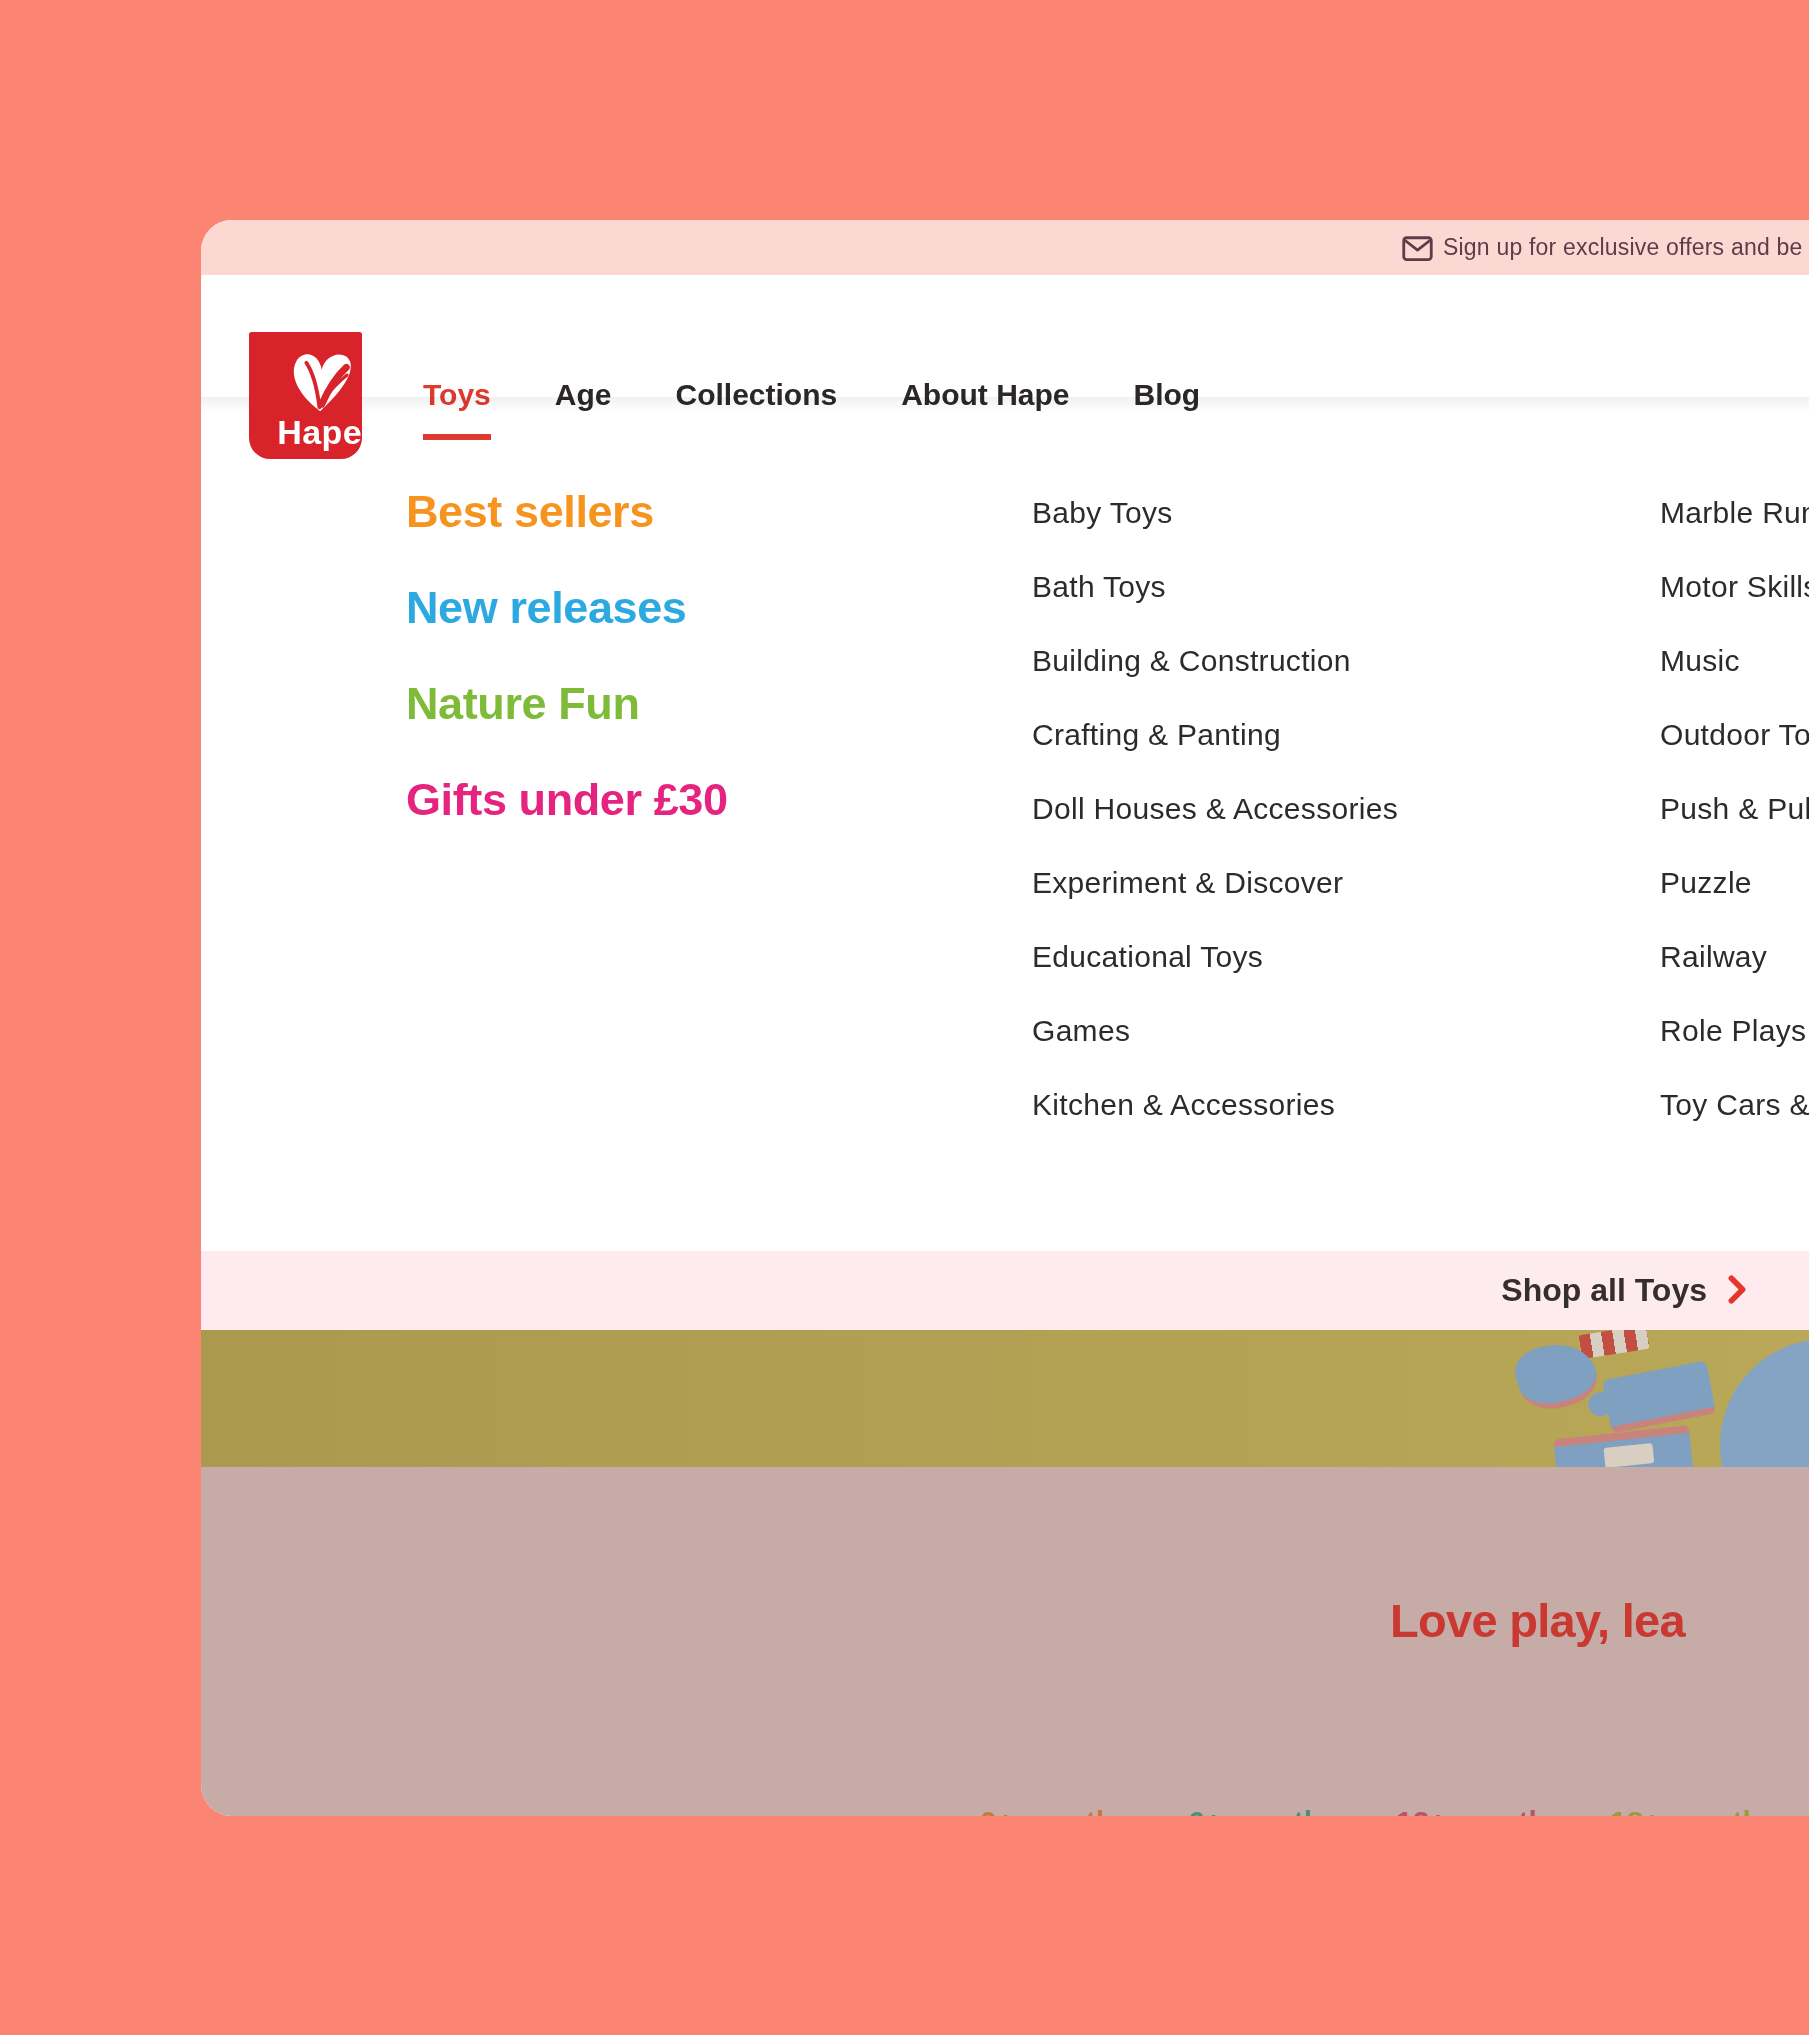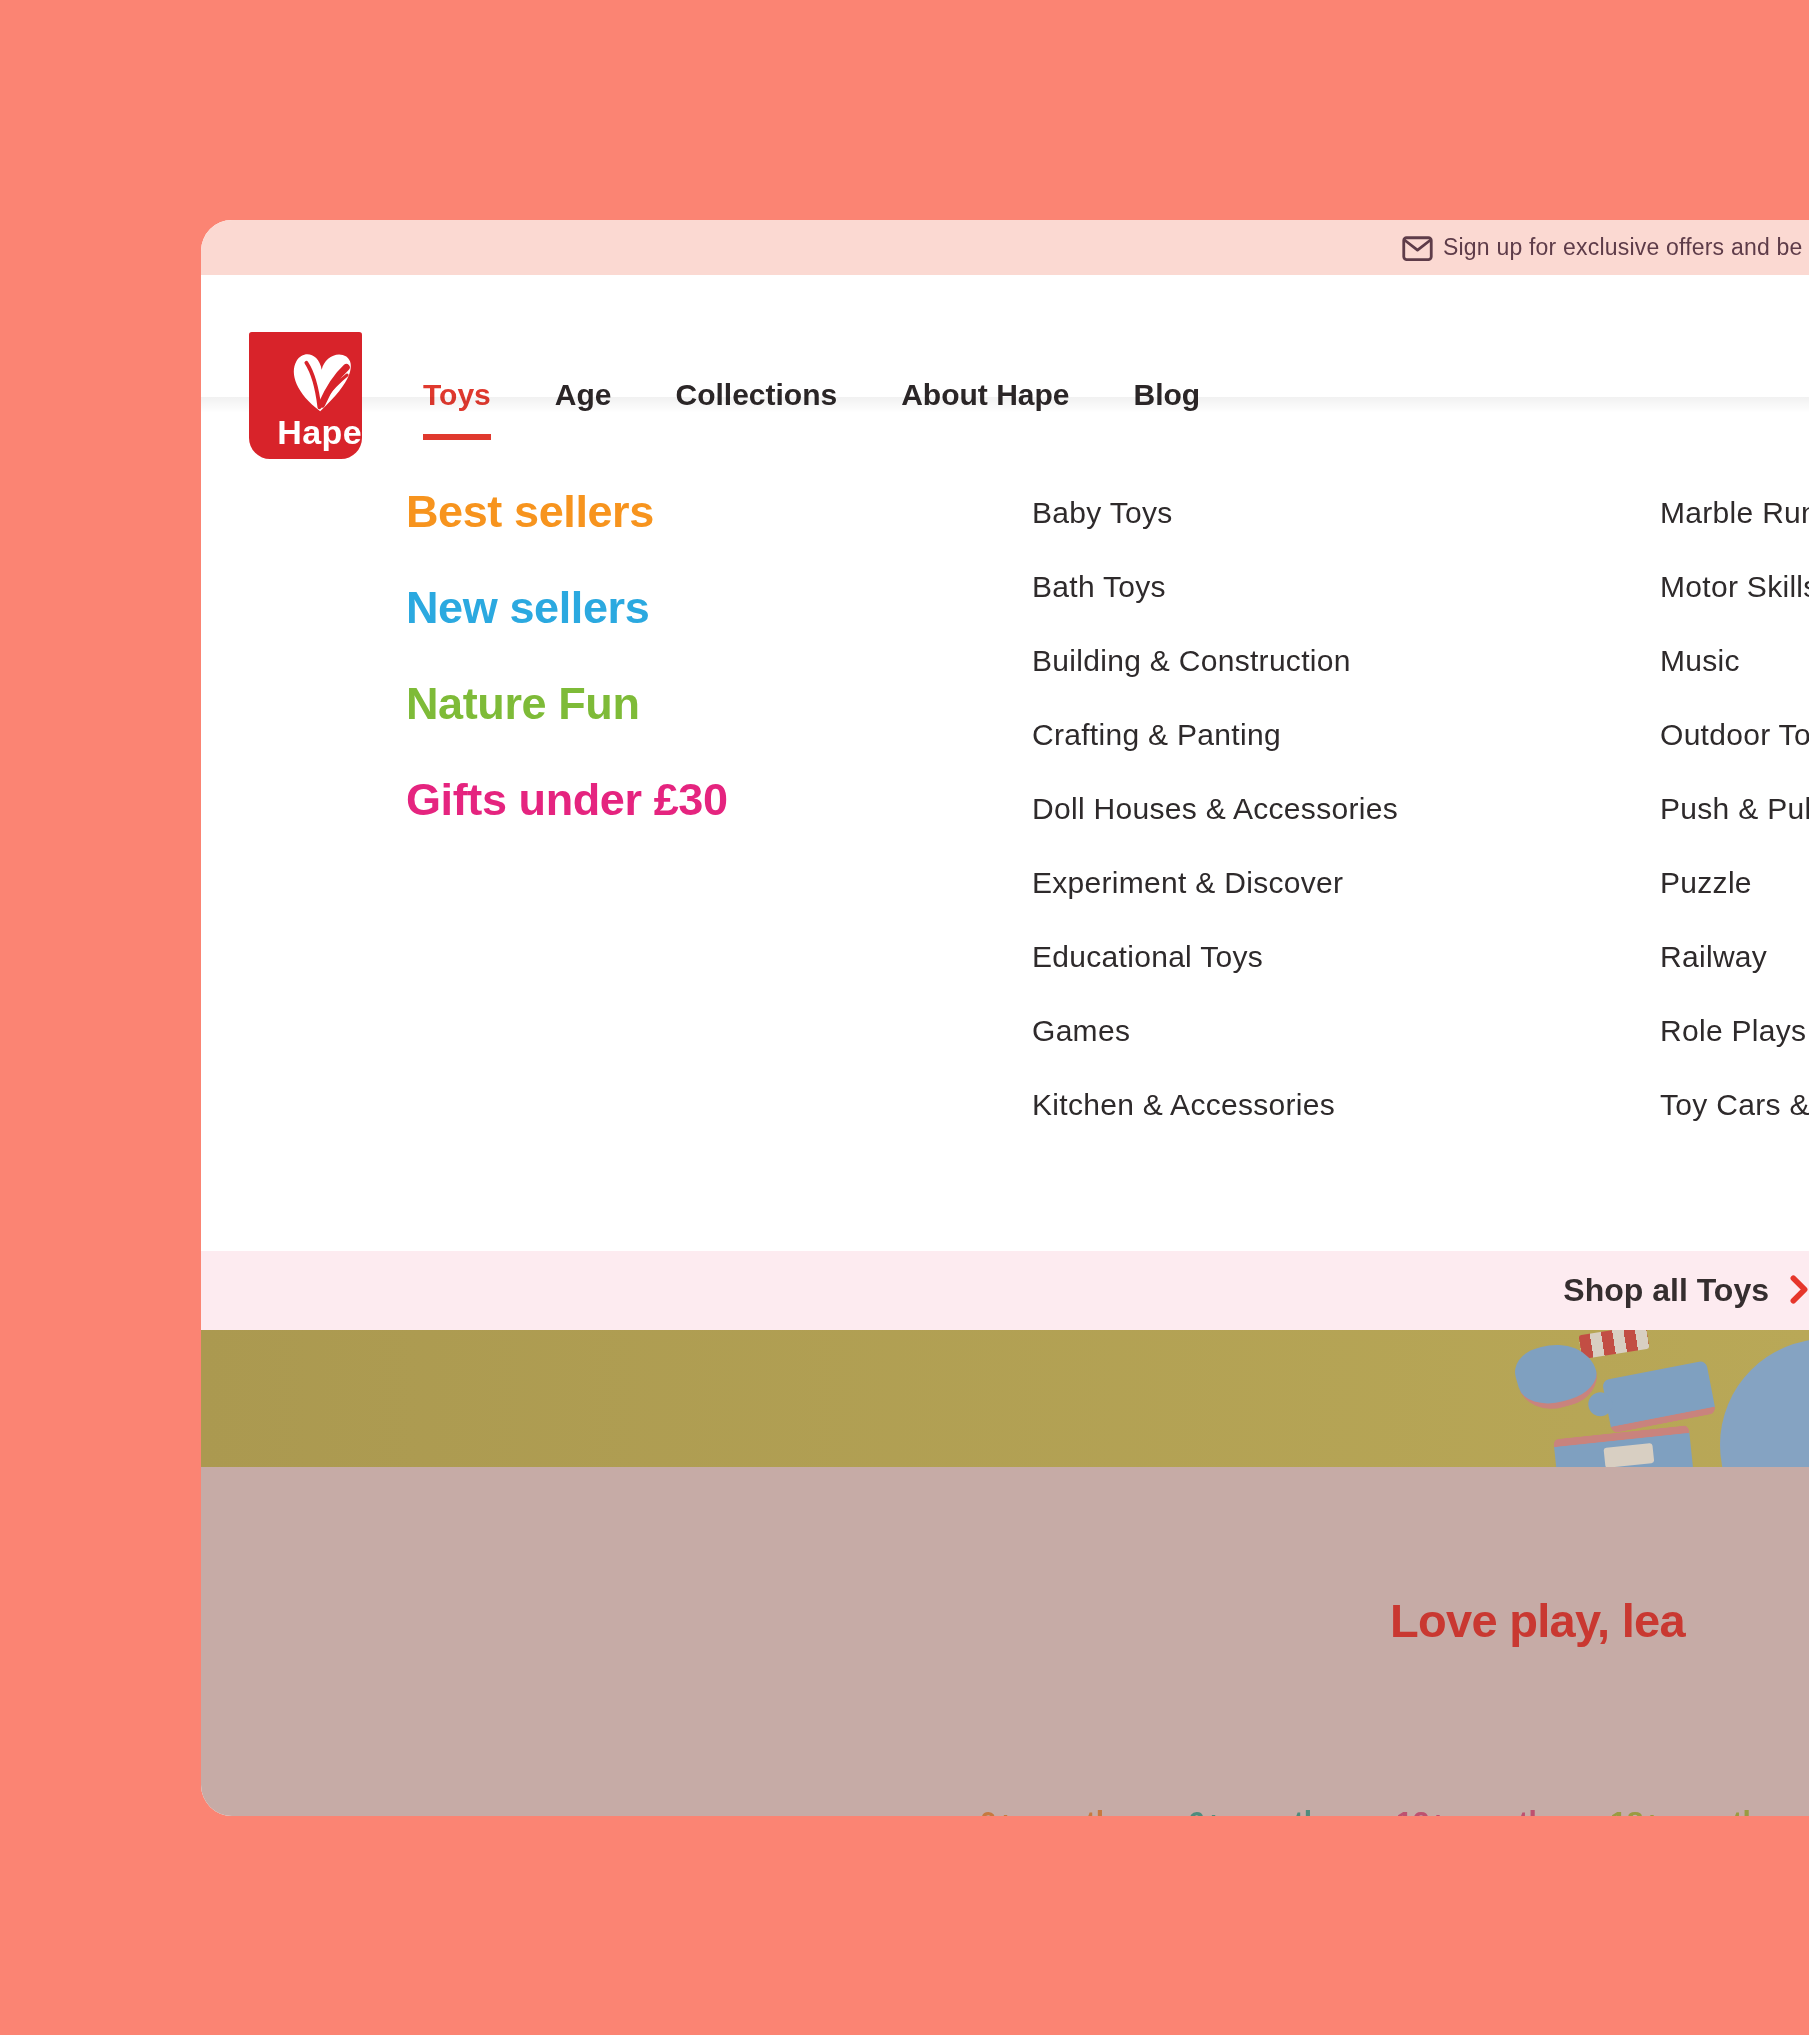--- a/index.html
+++ b/index.html
@@ -66,21 +66,21 @@
   .col-a{ left:831px; }
   .col-b{ left:1459px; width:149px; }
   .menu-item{
     font-size:30px; line-height:31px; color:#2E2A2B; letter-spacing:0.3px;
     white-space:nowrap; cursor:pointer;
   }
   
   .shopbar{
     position:absolute; left:0; top:1031px; width:1608px; height:79px;
     background:#FDEBF0; display:flex; align-items:center; justify-content:flex-end;
-    gap:20px; box-sizing:border-box; cursor:pointer;
+    gap:20px; padding-right:62px; box-sizing:border-box; cursor:pointer;
   }
   .shopbar .slabel{ font-size:32px; font-weight:bold; color:#352E2F; white-space:nowrap; }
   
   .hero{
     position:absolute; left:0; top:1110px; width:1608px; height:137px;
     background:linear-gradient(90deg,#AB9950,#B9A857); overflow:hidden;
   }
   .hero .circle{
     position:absolute; left:1519px; top:8.5px; width:212px; height:212px;
     border-radius:50%; background:#85A3C2; overflow:hidden;
@@ -157,21 +157,21 @@
         <span class="nav-link">About Hape</span>
         <span class="nav-link">Blog</span>
       </div>
     </div>
 
     <div class="menu-shadow"></div>
 
     <div>
       <div class="featured-col">
         <span class="featured-link" style="color: rgb(247, 148, 30);">Best sellers</span>
-        <span class="featured-link" style="color: rgb(43, 169, 224);">New sellers</span>
+        <span class="featured-link" style="color: rgb(43, 169, 224);">New releases</span>
         <span class="featured-link" style="color: rgb(126, 187, 56);">Nature Fun</span>
         <span class="featured-link" style="color: rgb(229, 36, 127);">Gifts under £30</span>
       </div>
 
       <div class="menu-col col-a">
         <span class="menu-item">Baby Toys</span>
         <span class="menu-item">Bath Toys</span>
         <span class="menu-item">Building &amp; Construction</span>
         <span class="menu-item">Crafting &amp; Panting</span>
         <span class="menu-item">Doll Houses &amp; Accessories</span>

